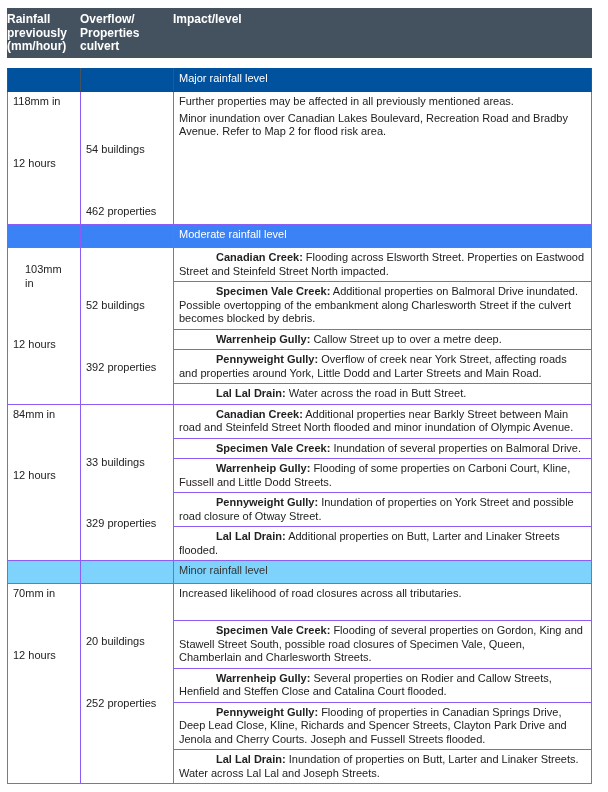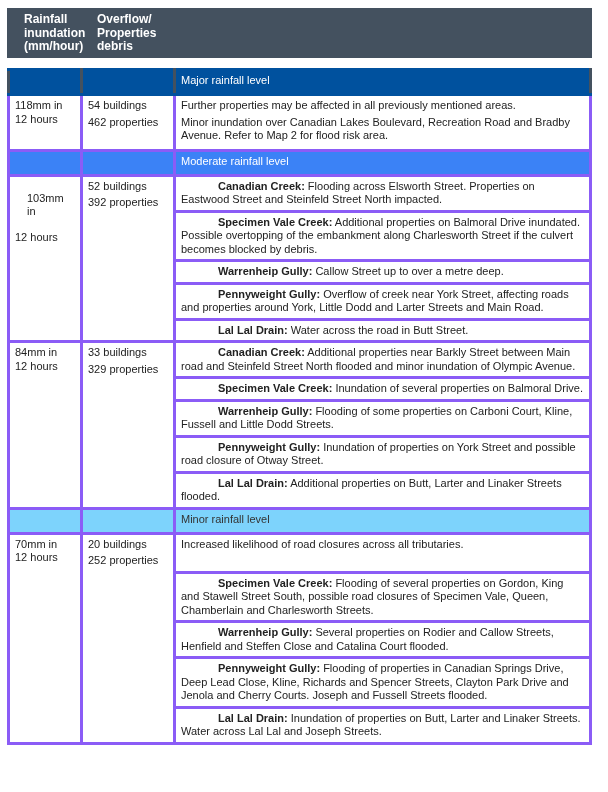--- a/index.html
+++ b/index.html
@@ -1,49 +1,50 @@
 <!DOCTYPE html>
 <html><head>
 <meta charset="utf-8">
 <style>
   html, body { margin: 0; padding: 0; background: #ffffff; }
   body { width: 608px; height: 792px; position: relative; overflow: hidden;
          font-family: "Liberation Sans", sans-serif; color: #222; }
   .wrap { position: absolute; left: 7px; top: 8px; width: 585px; }
   .hdr { background: #44515f; color: #fff; display: flex; height: 50px; }
-  .hdr div { font-weight: bold; font-size: 12px; line-height: 13.5px; padding: 5px 6px 0 17px; box-sizing: border-box; }
+  .hdr div { font-weight: bold; font-size: 12px; line-height: 13.5px; padding: 5px 6px 0 0; box-sizing: border-box; }
   .c1 { width: 73px; }
   .c2 { width: 93px; }
   .c3 { flex: 1; }
   .gap { height: 10px; }
   table { border-collapse: collapse; width: 585px; table-layout: fixed; font-size: 11px; line-height: 13.5px; }
-  td { border: 3px solid #8b5cf6; vertical-align: top; padding: 3px 5px 3px 5px; }
+  td { border: 1px solid #8b5cf6; vertical-align: top; padding: 3px 5px 3px 5px; }
   .band td { padding: 3px 5px; height: 16px; }
   .band.major td { background: #00519e; color: #fff; border-color: #00519e #44515f; }
   .band.moderate td { background: #3b82f6; color: #fff; }
   .band.minor td { background: #7dd3fc; color: #333; }
   b { font-weight: bold; color: #222; margin-left: 37px; }
   p { margin: 0 0 3px 0; }
-  .stack span { display: block; margin-bottom: 3px; }
+  .stack span { display: block; margin-bottom: 3px; margin-top: 48px; }
 </style>
 </head>
 <body>
 
 <div class="wrap">
   <div class="hdr">
     <div class="c1">
       <span>Rainfall</span><br>
-      <span>inundation</span><br>
+      <span>previously</span><br>
       <span>(mm/hour)</span>
     </div>
     <div class="c2">
       <span>Overflow/</span><br>
       <span>Properties</span><br>
-      <span>debris</span>
+      <span>culvert</span>
     </div>
+    <div class="c3">Impact/level</div>
   </div>
   <div class="gap"></div>
   <table>
     <colgroup>
         <col style="width:73px">
         <col style="width:93px">
         <col>
       </colgroup>
     <tbody id="tbody">
         <tr class="band major">

